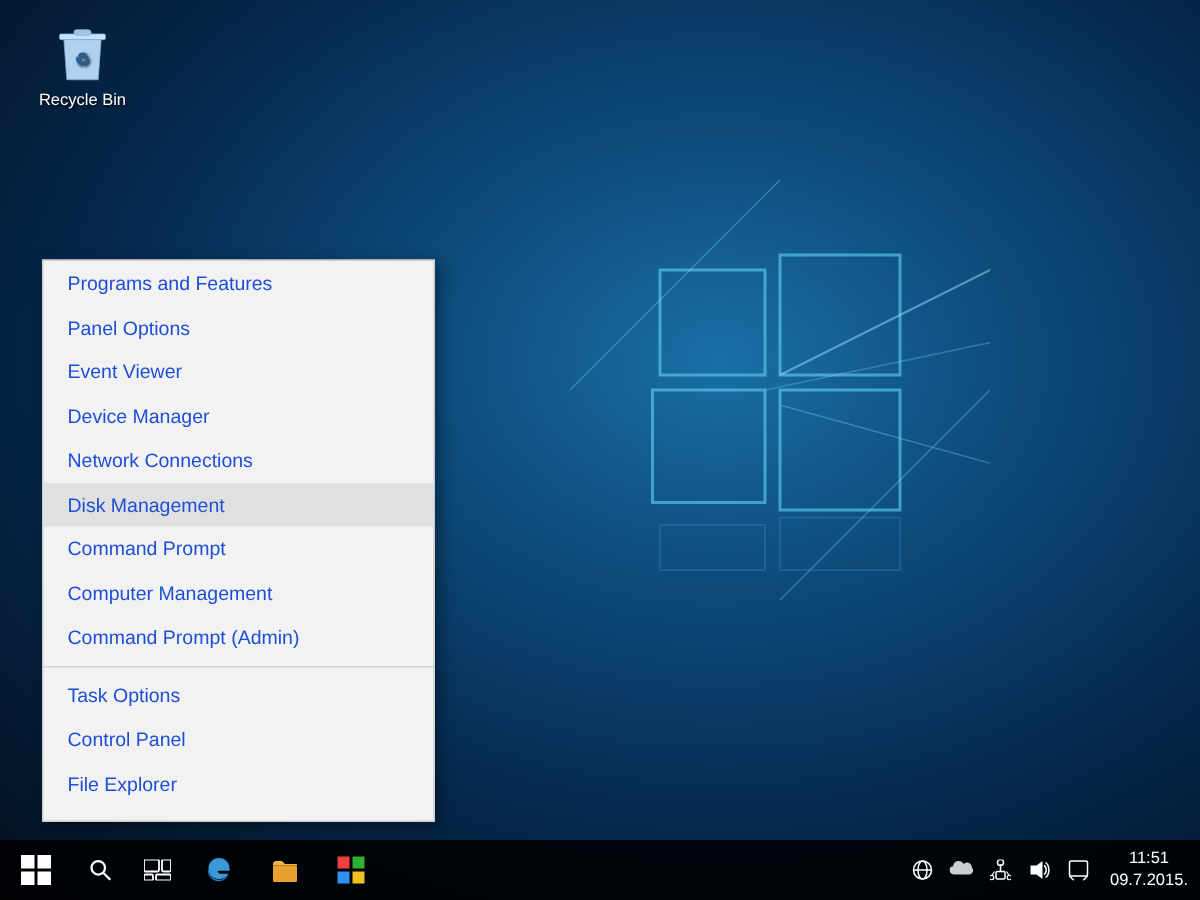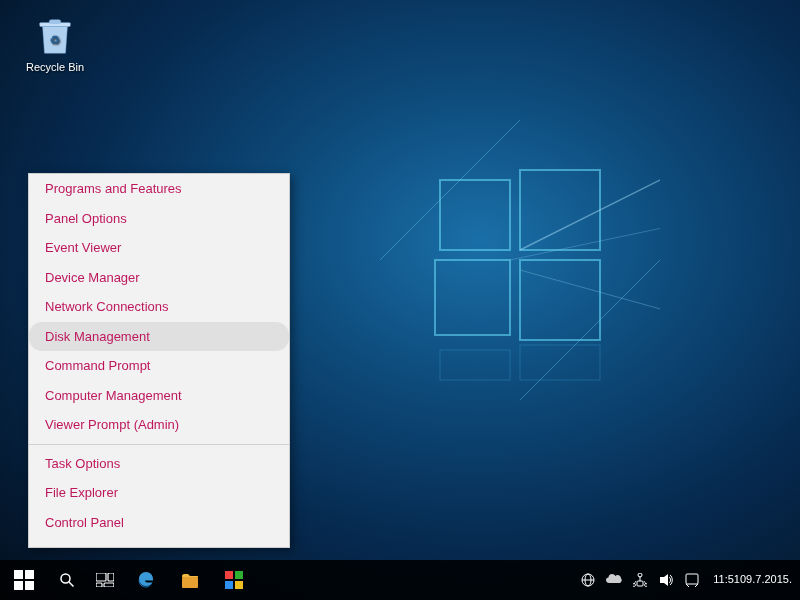--- a/index.html
+++ b/index.html
@@ -55,28 +55,27 @@
       box-shadow: 3px 3px 10px rgba(0,0,0,0.4);
       z-index: 100;
     }
 
     .menu-item {
       display: flex;
       align-items: center;
       justify-content: space-between;
       padding: 5px 16px;
       font-size: 13px;
-      color: #be185d;
+      color: #1d4ed8;
       cursor: pointer;
       line-height: 1.5;
     }
 
     .menu-item.highlighted {
       background: #e0e0e0;
-      border-radius: 13px;
     }
 
     .menu-separator {
       height: 1px;
       background: #d0d0d0;
       margin: 4px 0;
     }
 
     
     .taskbar {
@@ -160,21 +159,21 @@
       display: flex;
       align-items: center;
       justify-content: center;
       color: white;
       font-size: 13px;
       cursor: pointer;
     }
 
     .taskbar-clock {
       display: flex;
-      flex-direction: row;
+      flex-direction: column;
       align-items: center;
       justify-content: center;
       color: white;
       font-size: 11px;
       padding: 0 8px;
       height: 40px;
       cursor: pointer;
       line-height: 1.4;
     }
 
@@ -257,33 +256,33 @@
     <div class="menu-item highlighted">
       <span>Disk Management</span>
     </div>
     <div class="menu-item">
       <span>Command Prompt</span>
     </div>
     <div class="menu-item">
       <span>Computer Management</span>
     </div>
     <div class="menu-item">
-      <span>Viewer Prompt (Admin)</span>
+      <span>Command Prompt (Admin)</span>
     </div>
 
     <div class="menu-separator"></div>
 
     <div class="menu-item">
       <span>Task Options</span>
     </div>
     <div class="menu-item">
+      <span>Control Panel</span>
+    </div>
+    <div class="menu-item">
       <span>File Explorer</span>
-    </div>
-    <div class="menu-item">
-      <span>Control Panel</span>
     </div>
     <div class="menu-item">
       
     </div>
 
   </div>
 
   <div class="taskbar">
 
     <div class="taskbar-start">

